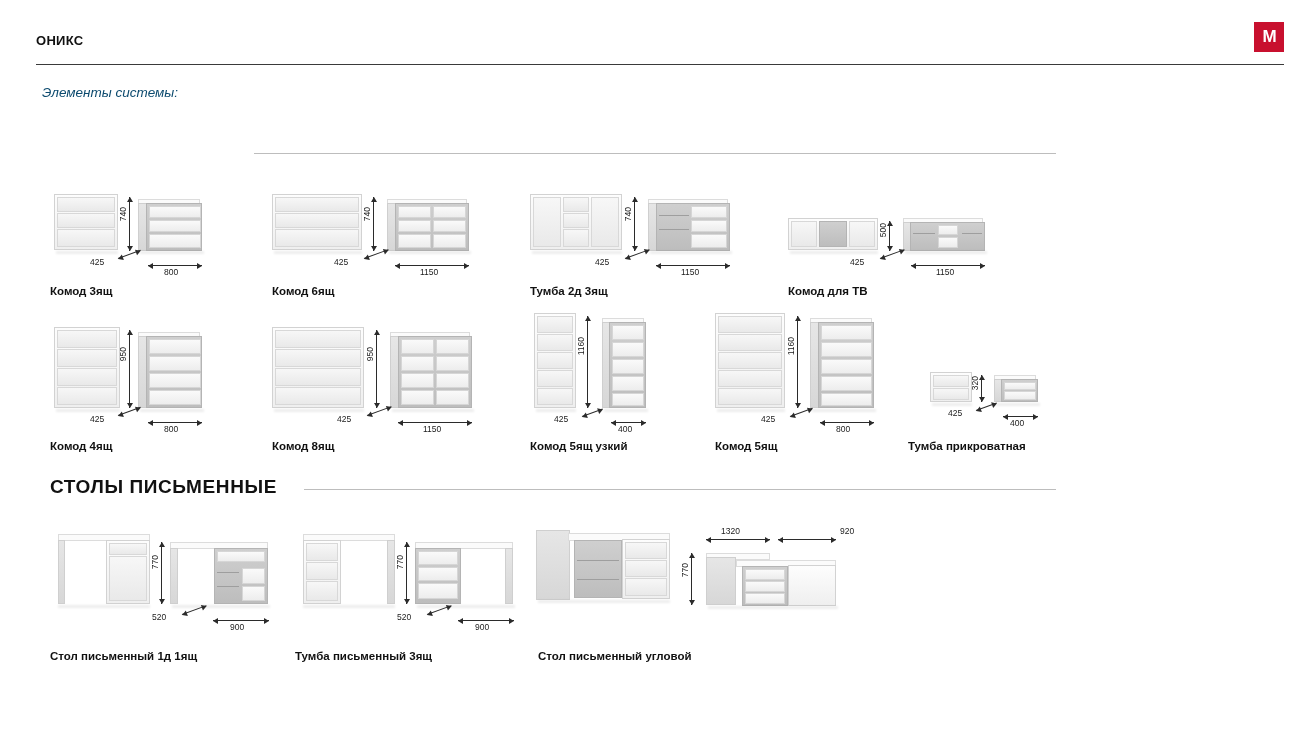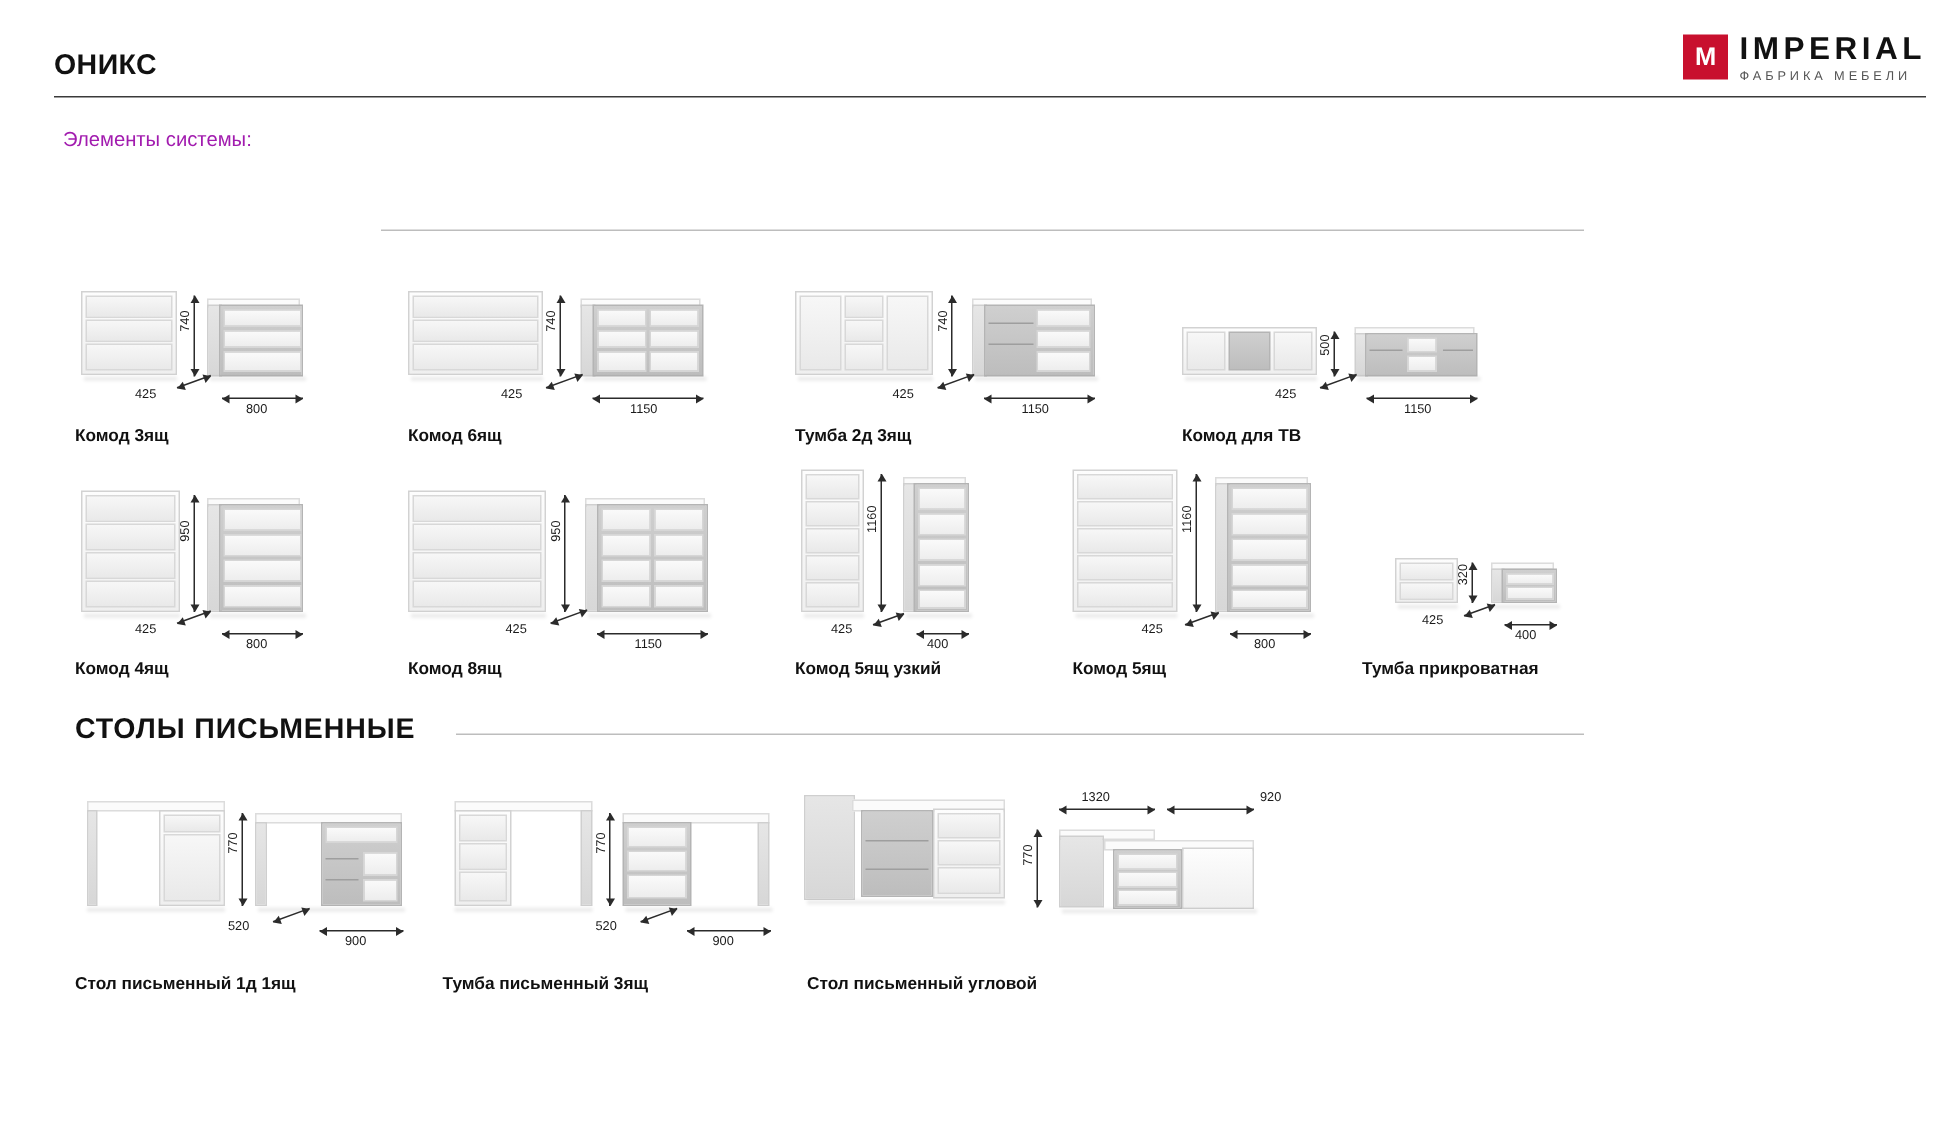--- a/index.html
+++ b/index.html
@@ -1,29 +1,29 @@
 <!DOCTYPE html>
 <html><head>
 <meta charset="utf-8">
 <style>
   html,body{margin:0;padding:0;background:#ffffff;}
   body{font-family:"Liberation Sans",sans-serif;color:#1b1b1b;}
   .page{position:relative;width:1302px;height:752px;overflow:hidden;background:#fff;}
 
   
-  .brand-title{position:absolute;left:36px;top:33px;font-size:19px;font-weight:bold;letter-spacing:.3px;color:#111;}
+  .brand-title{position:absolute;left:36px;top:33px;font-size:13px;font-weight:bold;letter-spacing:.3px;color:#111;}
   .header-rule{position:absolute;left:36px;top:64px;width:1248px;height:1px;background:#3a3a3a;}
   .logo{position:absolute;right:18px;top:22px;display:flex;align-items:center;gap:8px;}
   .logo-mark{width:30px;height:30px;background:#c8102e;color:#fff;display:flex;align-items:center;justify-content:center;
              font-size:17px;font-weight:bold;letter-spacing:-1px;font-family:"Liberation Sans",sans-serif;}
   .logo-text{line-height:1;}
   .logo-main{font-size:21px;font-weight:bold;letter-spacing:3px;color:#111;}
   .logo-sub{font-size:8.5px;letter-spacing:2.6px;color:#555;margin-top:3px;}
 
-  .elements-label{position:absolute;left:42px;top:85px;font-size:13.5px;color:#a21caf;}
+  .elements-label{position:absolute;left:42px;top:85px;font-size:13.5px;color:#0c4a6e;font-style:italic;}
 
   
   .section{position:absolute;left:0;width:1302px;}
   .section-head{position:relative;height:26px;}
   .section-title{position:absolute;left:50px;top:0;font-size:19px;font-weight:bold;letter-spacing:.6px;color:#111;}
   .section-line{position:absolute;top:13px;height:1px;background:#bdbdbd;}
 
   
   .item{position:absolute;}
   .item-caption{position:absolute;font-size:11.5px;font-weight:bold;color:#111;white-space:nowrap;}
@@ -58,24 +58,20 @@
 </head>
 <body>
 
 <div class="page">
 
   <div class="brand-title">ОНИКС</div>
   <div class="header-rule"></div>
 
   <div class="logo">
     <div class="logo-mark">M</div>
-    <div class="logo-text">
-      <div class="logo-main">IMPERIAL</div>
-      <div class="logo-sub">ФАБРИКА МЕБЕЛИ</div>
-    </div>
   </div>
 
   <div class="elements-label">Элементы системы:</div>
 
   <div class="section" style="top:140px;">
     <div class="section-head">
       <div class="section-line" style="left:254px;width:802px;"></div>
     </div>
   </div>
 

